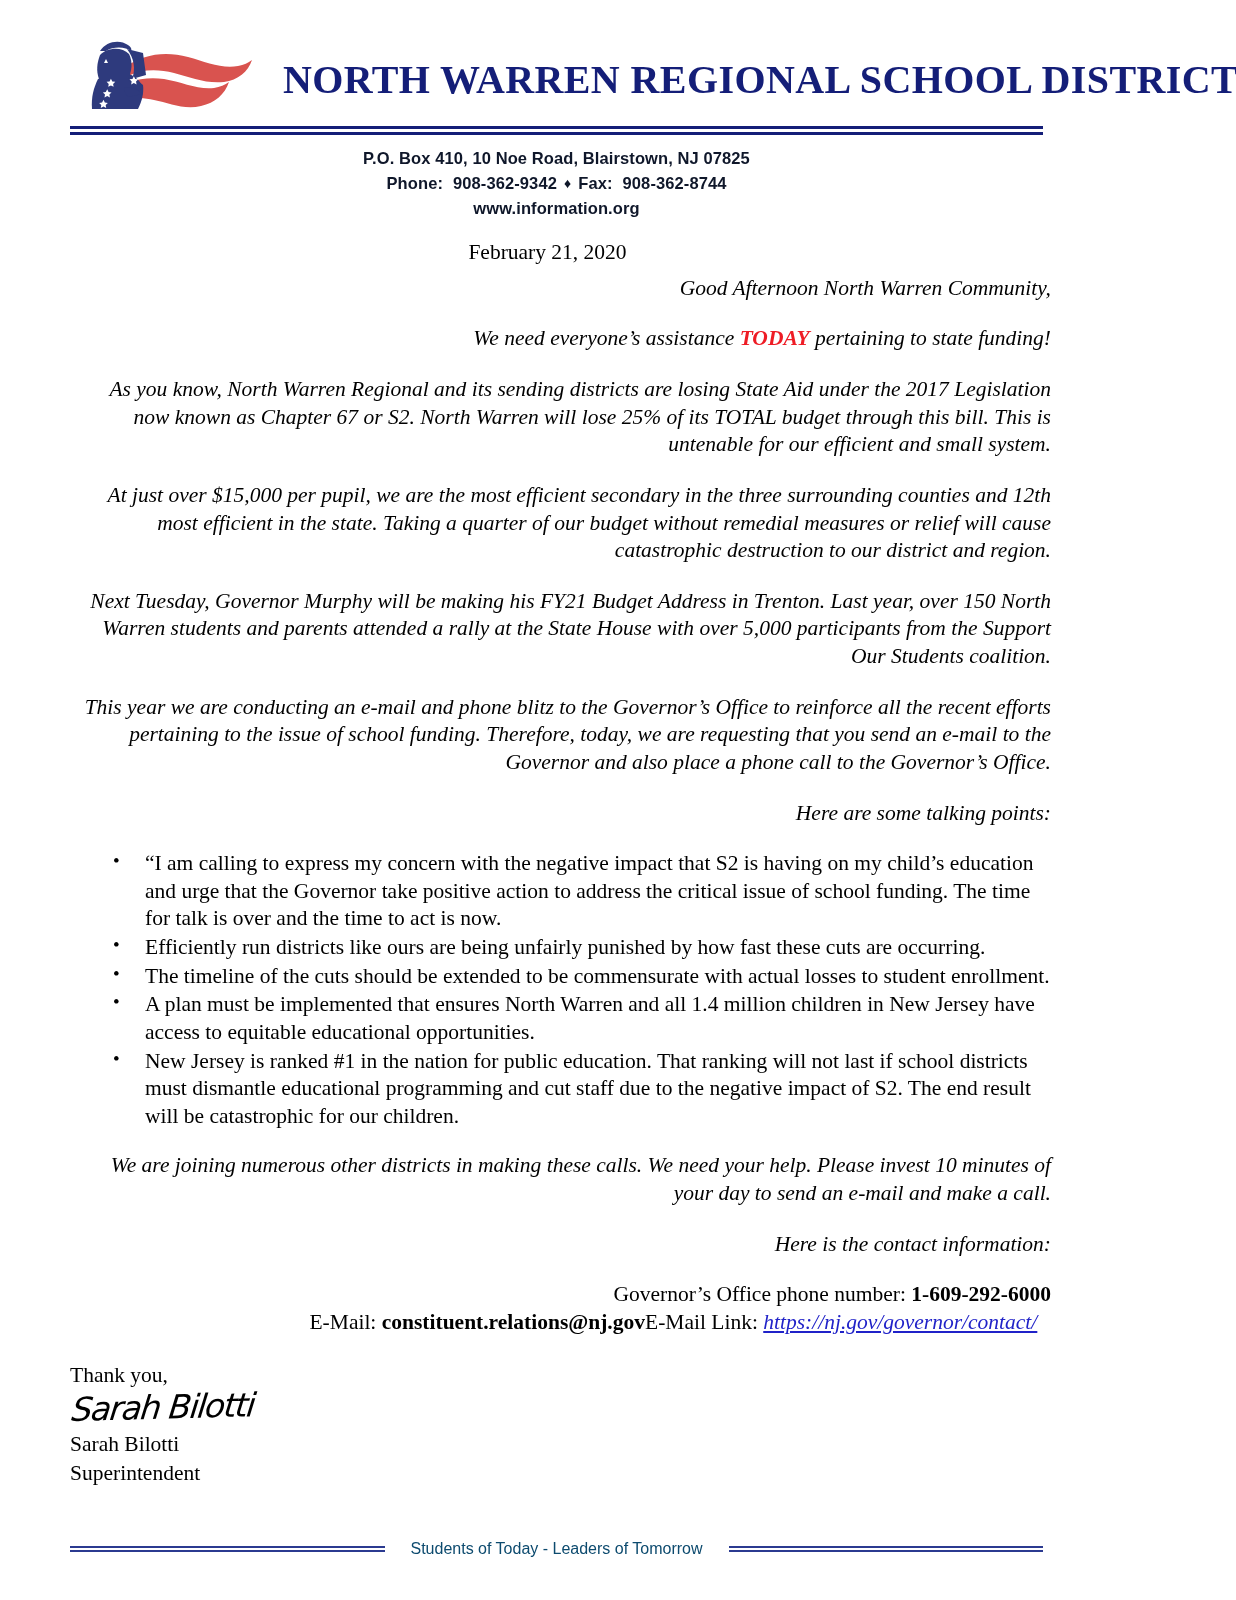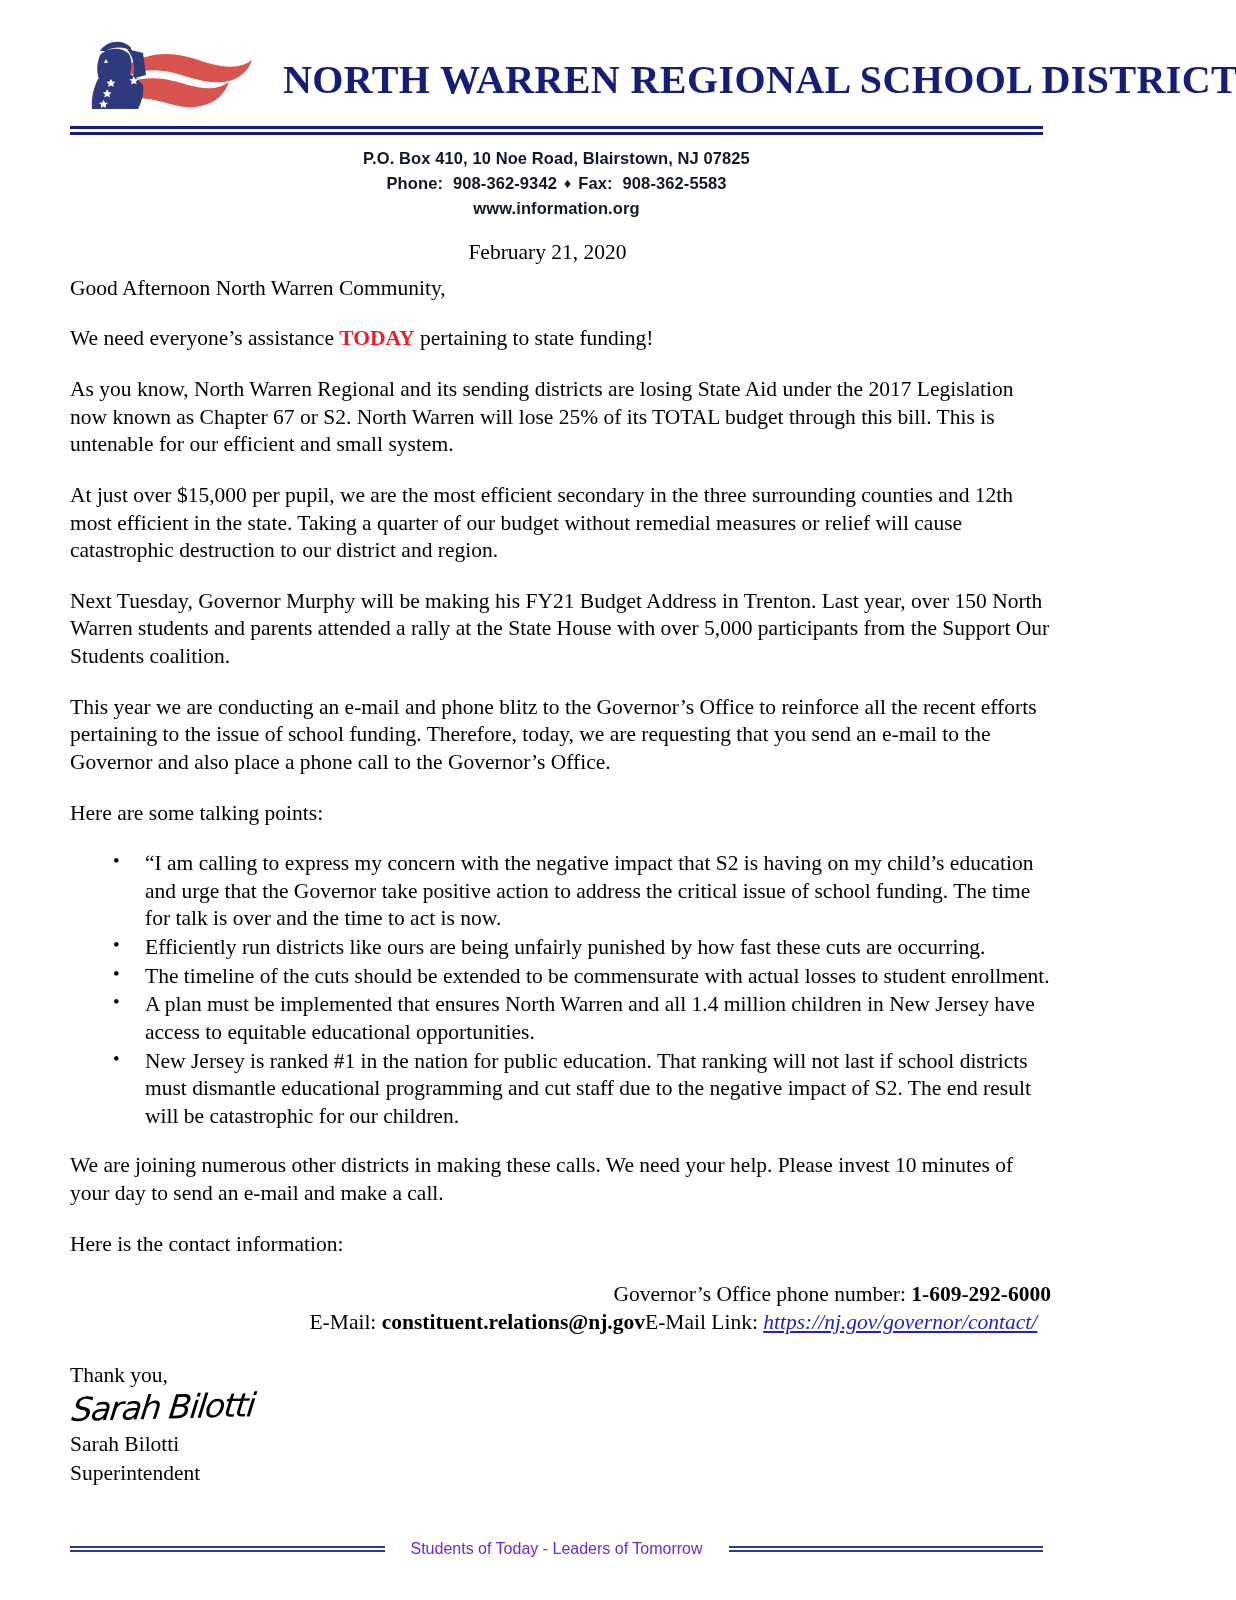--- a/index.html
+++ b/index.html
@@ -81,21 +81,22 @@
     line-height: 1.285;
   }
   .date-line {
     text-align: center;
     margin-top: 18px;
     padding-right: 26px;
     font-size: 21.5px;
   }
   p.para {
     margin: 0 0 23px 0;
-    text-align: left;
+    text-align: right;
+    font-style: italic;
   }
   p.salutation { margin: 8px 0 23px 0; }
   .red { color: #ee1c25; font-weight: bold; }
 
   ul.talking-points {
     list-style: none;
     margin: 0 0 22px 0;
     padding: 0 0 0 35px;
   }
   ul.talking-points li {
@@ -157,21 +158,21 @@
     border-top: 2px solid #2b3a90;
     border-bottom: 2px solid #2b3a90;
     height: 2px;
     background: #ffffff;
   }
   .footer-text {
     flex: 0 0 auto;
     padding: 0 26px;
     font-family: "Liberation Sans", sans-serif;
     font-size: 16px;
-    color: #6d28d9;
+    color: #0c4a6e;
     white-space: nowrap;
   }
 </style>
 </head>
 <body>
 
 <div class="page">
 
   <div class="letterhead">
     <svg class="logo" viewBox="0 0 185 92">
@@ -195,21 +196,21 @@
       </g>
     </svg>
     <div class="district-title">NORTH WARREN REGIONAL SCHOOL DISTRICT</div>
   </div>
 
   <div class="rule-double"></div>
 
   <div class="contact-block">
     <div>P.O. Box 410, 10 Noe Road, Blairstown, NJ 07825</div>
     <div>
-      <span>Phone:</span><span class="gap"></span><span>908-362-9342</span><span class="sep">♦</span><span>Fax:</span><span class="gap"></span><span>908-362-5583</span>
+      <span>Phone:</span><span class="gap"></span><span>908-362-9342</span><span class="sep">♦</span><span>Fax:</span><span class="gap"></span><span>908-362-8744</span>
     </div>
     <div>www.information.org</div>
   </div>
 
   <div class="body-area">
 
     <div class="date-line">February 21, 2020</div>
 
     <p class="para salutation">Good Afternoon North Warren Community,</p>
 

